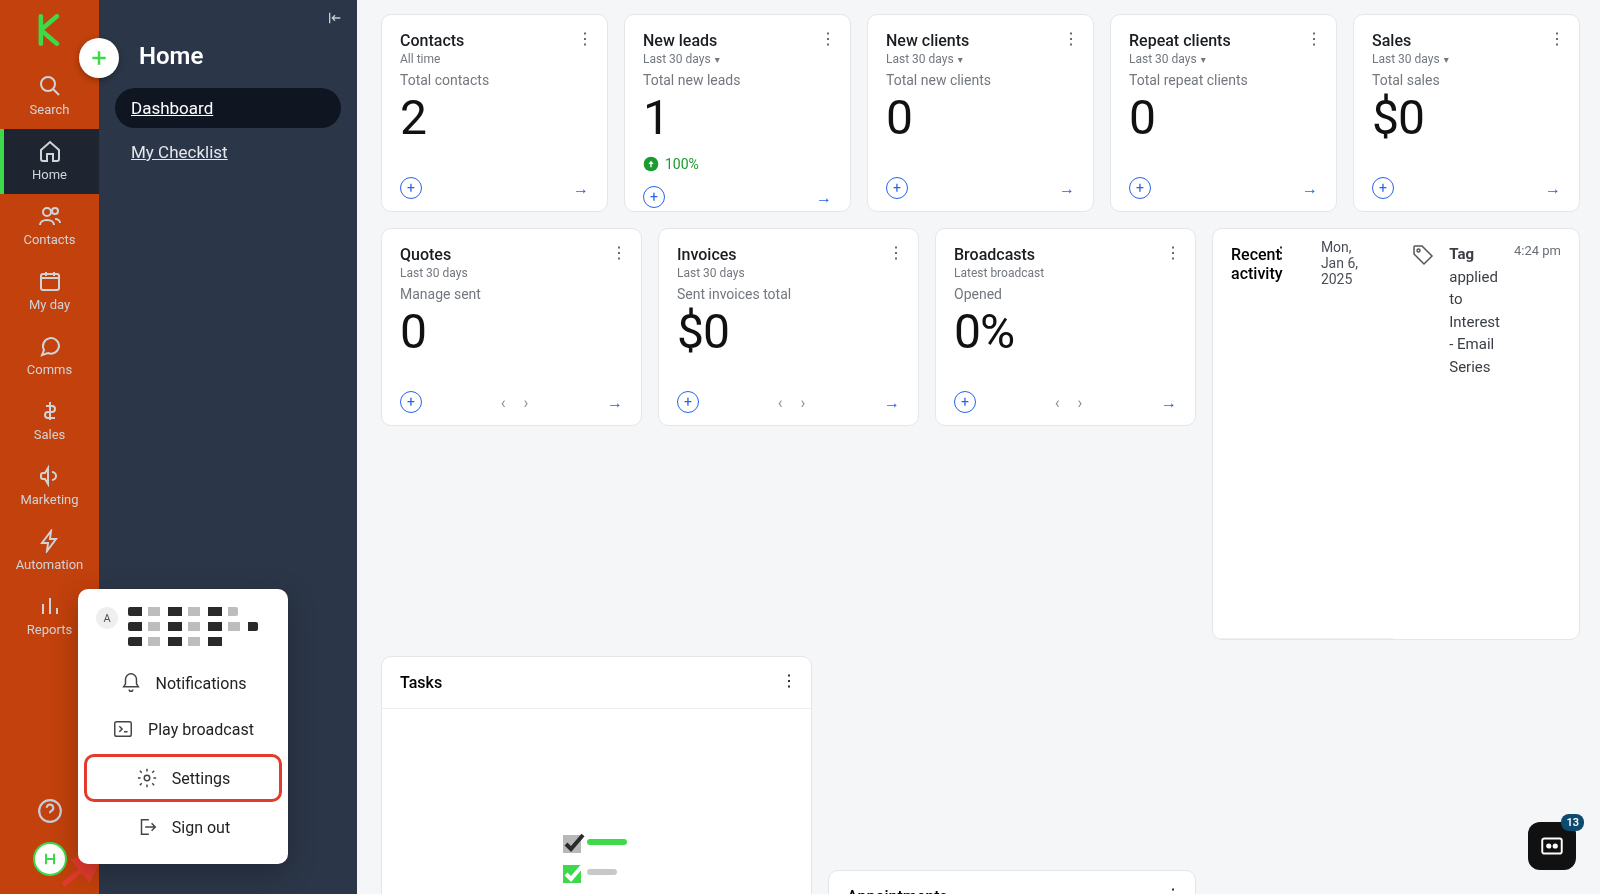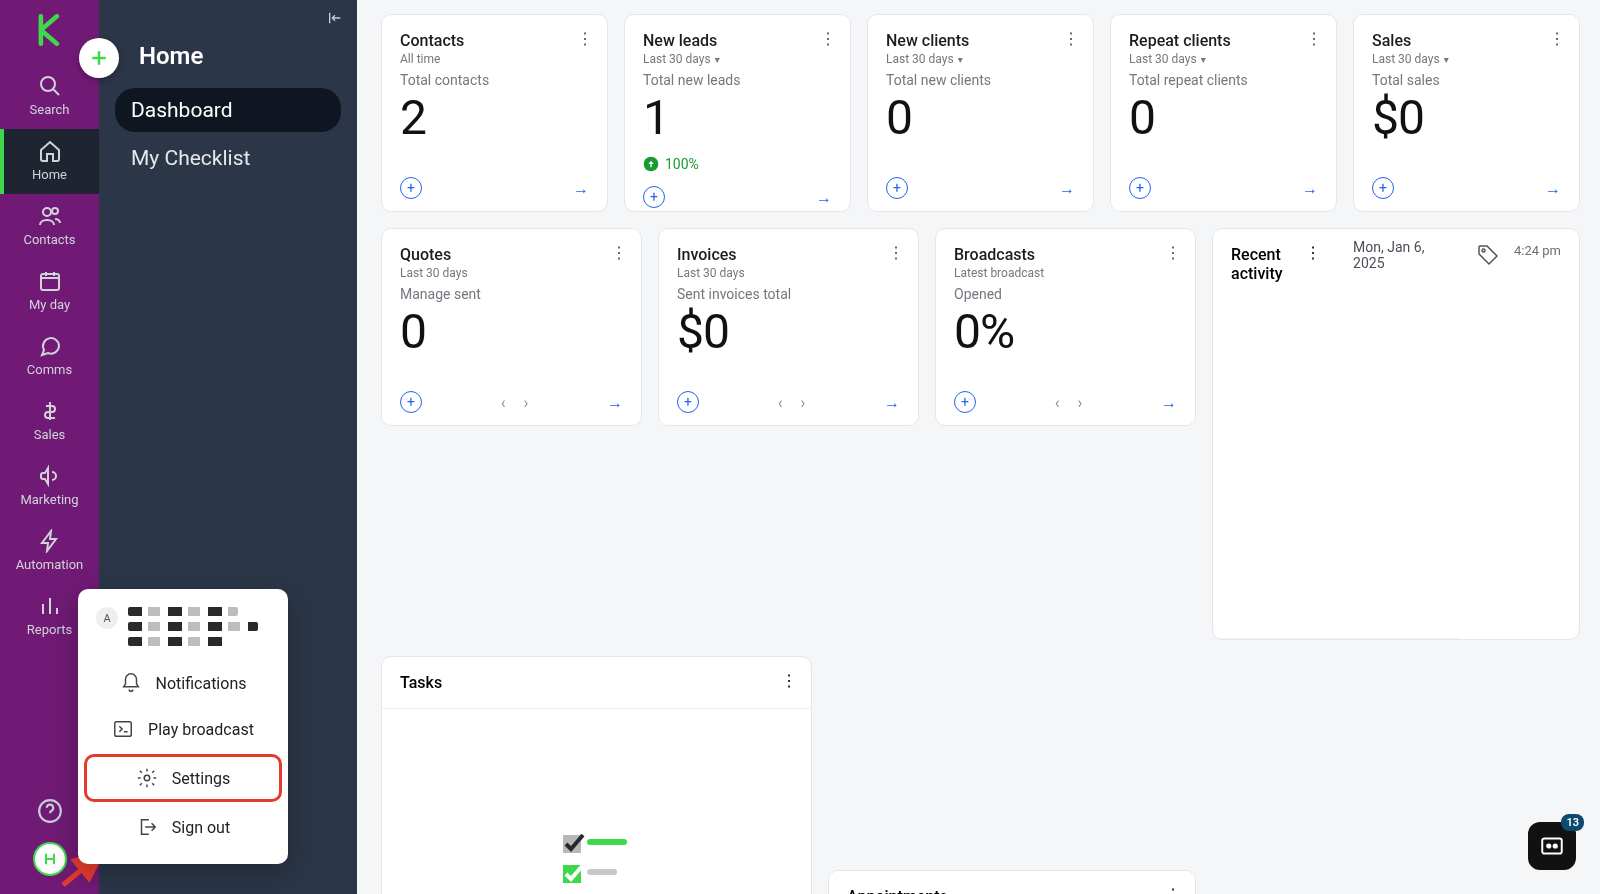--- a/index.html
+++ b/index.html
@@ -1,36 +1,36 @@
 <!DOCTYPE html>
 <html><head>
 <meta charset="utf-8">
 <style>
 * { margin: 0; padding: 0; box-sizing: border-box; font-family: -apple-system, BlinkMacSystemFont, "Segoe UI", Roboto, sans-serif; }
 body { background: #f5f6f7; width: 1600px; height: 894px; overflow: hidden; position: relative; }
 .app { display: flex; height: 100%; }
 
 
-.rail { width: 99px; background: #701a75; color: #fff; display: flex; flex-direction: column; align-items: center; padding-top: 14px; position: relative; }
+.rail { width: 99px; background: #c2410c; color: #fff; display: flex; flex-direction: column; align-items: center; padding-top: 14px; position: relative; }
 .rail-logo { width: 28px; height: 32px; margin-bottom: 18px; }
 .rail-item { width: 100%; display: flex; flex-direction: column; align-items: center; padding: 10px 0 12px; cursor: pointer; font-size: 13px; color: #d0d3d8; position: relative; }
 .rail-item svg { width: 24px; height: 24px; margin-bottom: 4px; }
 .rail-item.active { background: #1e2430; }
 .rail-item.active::before { content:""; position:absolute; left:0; top:0; bottom:0; width:4px; background:#3dd94a; }
 .rail-spacer { flex: 1; }
 .rail-bottom { width: 100%; display: flex; flex-direction: column; align-items: center; padding-bottom: 18px; }
 .rail-help, .rail-avatar { width: 34px; height: 34px; border-radius: 50%; display:flex; align-items:center; justify-content:center; margin-top: 14px; cursor:pointer; }
 .rail-avatar { border: 2px solid #3dd94a; background:#fff; }
 
 
 .side { width: 258px; background: #2b3648; color: #fff; position: relative; padding: 10px 16px; }
 .side-collapse { position: absolute; top: 10px; right: 14px; color: #c8ccd4; cursor:pointer; }
 .side-add { position: absolute; left: -20px; top: 38px; width: 40px; height: 40px; border-radius: 50%; background: #fff; display:flex; align-items:center; justify-content:center; box-shadow: 0 2px 6px rgba(0,0,0,.3); cursor:pointer; }
 .side-title { font-size: 24px; font-weight: 600; margin: 32px 0 18px 24px; }
-.side-link { display:block; padding: 10px 16px; border-radius: 20px; font-size: 21px; color:#e4e7ec; cursor:pointer; margin-bottom: 4px; }
+.side-link { display:block; padding: 10px 16px; border-radius: 20px; font-size: 17px; color:#e4e7ec; cursor:pointer; margin-bottom: 4px; text-decoration: underline; }
 .side-link.active { background: #0f1622; color:#fff; }
 
 
 .main { flex: 1; padding: 14px 20px 0 24px; overflow: hidden; }
 .cards-row { display: flex; gap: 16px; margin-bottom: 16px; }
 .card { background: #fff; border: 1px solid #e4e6ea; border-radius: 10px; padding: 16px 18px 12px; flex: 1; min-width: 0; display:flex; flex-direction:column; position:relative; }
 .card .title { font-size: 16px; font-weight: 500; color:#1a1d21; }
 .card .period { font-size: 12px; color:#73787f; margin-top: 2px; display:flex; align-items:center; gap:4px;}
 .card .metric-label { font-size: 14px; color:#73787f; margin-top: 6px; }
 .card .value { font-size: 48px; font-weight: 400; color:#111; line-height: 1; margin-top: 6px; letter-spacing: -1px;}
@@ -316,20 +316,24 @@
         <div class="hdr">
           <span>Recent activity</span>
           <div class="more">⋮</div>
         </div>
         <div class="date">Mon, Jan 6, 2025</div>
         <div class="entry">
           <svg width="24" height="24" viewBox="0 0 24 24" fill="none" stroke="#555" stroke-width="1.5">
               <path d="M3 11V4a1 1 0 0 1 1-1h7l10 10-8 8z"></path>
               <circle cx="7.5" cy="7.5" r="1.5"></circle>
             </svg>
+          <div class="txt">
+            <b>Tag</b><span> applied to</span><br>
+            <span>Interest - Email Series</span>
+          </div>
           <div class="time">4:24 pm</div>
         </div>
       </div>
     </div>
 
     <div class="cards-row">
       <div class="tasks" style="flex:1; height: 370px;">
         <div class="hdr">
           <span>Tasks</span>
           <div class="more" style="position:absolute; top:14px; right:14px;">⋮</div>

